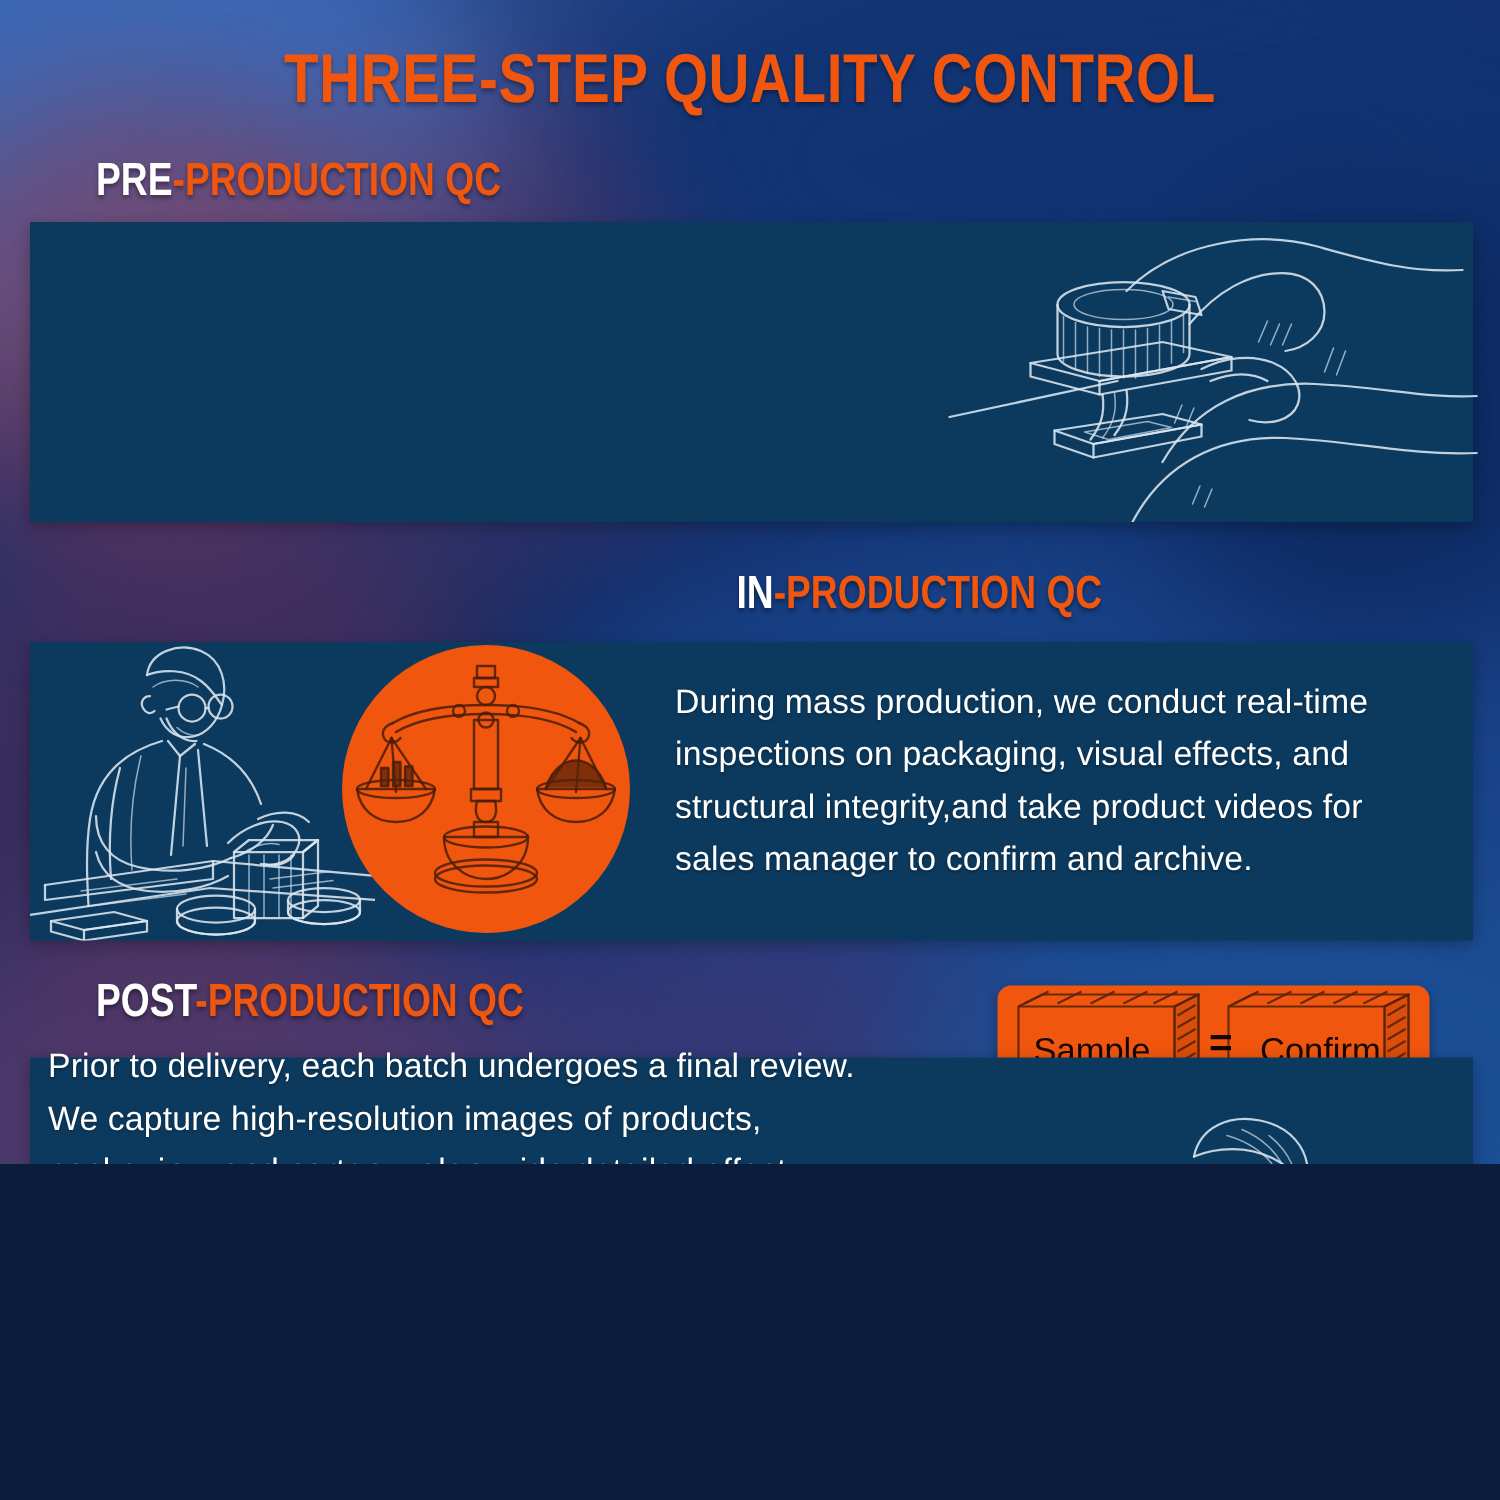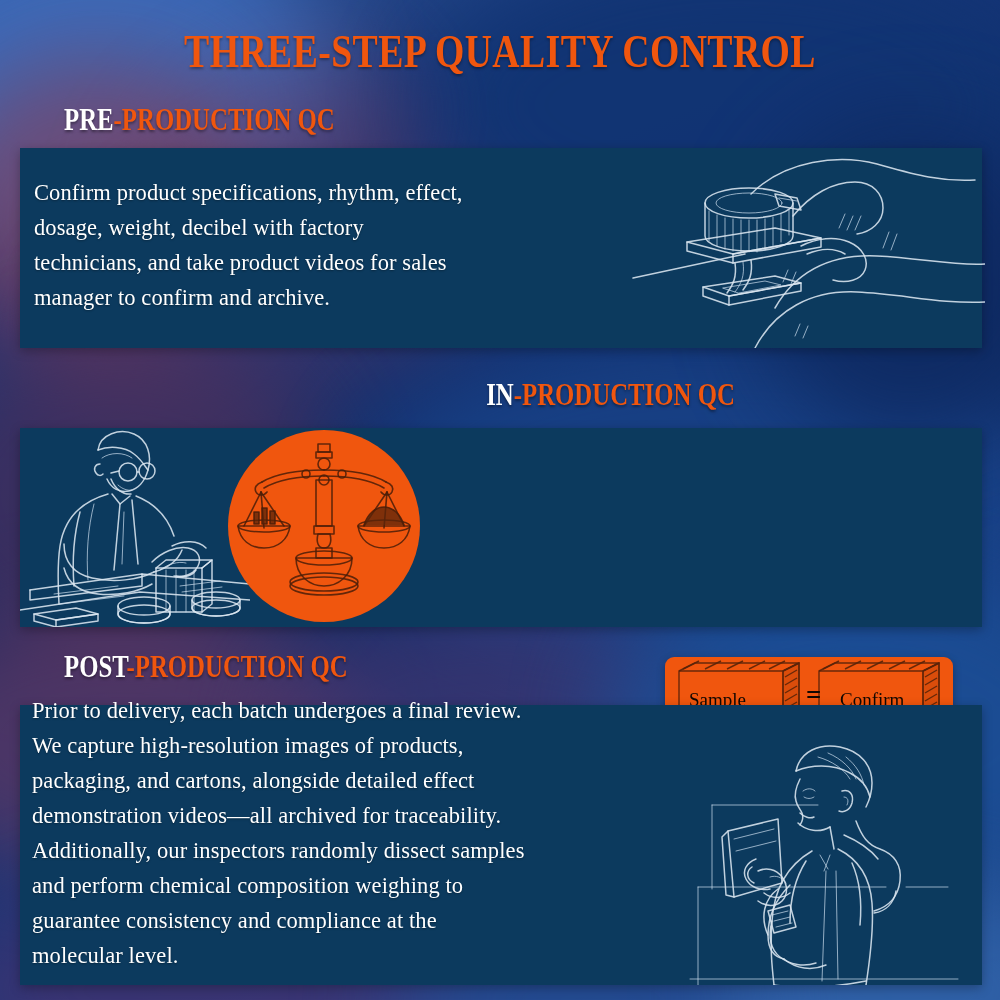--- a/index.html
+++ b/index.html
@@ -4,23 +4,23 @@
 <title>Three-Step Quality Control</title>
 <style>
   html, body {
     margin: 0;
     padding: 0;
     background: #0b1d3a;
   }
   #page {
     position: relative;
     width: 1000px;
-    height: 1000px;
+    height: 776px;
     overflow: hidden;
-    font-family: Liberation Serif, serif;
+    font-family: Liberation Sans, sans-serif;
     background-color: #4c1d95;
   }
 
   
   .bg-layer {
     position: absolute;
     inset: 0;
     pointer-events: none;
   }
   .bg-base {
@@ -134,21 +134,21 @@
     background: #f0560e;
     border-radius: 9px;
     box-shadow: 0 3px 8px rgba(0,0,0,.3);
   }
   #sample-badge svg { position:absolute; inset:0; width:100%; height:100%; }
   .bx { fill:none; stroke:#5a2409; stroke-width:1.4; stroke-linejoin:round; opacity:.9; }
   .bx-shade { fill:#d94d0b; stroke:#5a2409; stroke-width:1.2; opacity:.95; }
   .badge-label {
     position: absolute;
     color: #120702;
-    font-size: 19px;
+    font-size: 23px;
     line-height: 24px;
     font-weight: 400;
     white-space: nowrap;
   }
   #badge-sample  { left: 24px;  top: 31px; }
   #badge-equals  { left: 141px; top: 26px; font-size: 27px; font-weight: 700; }
   #badge-product { left: 175px; top: 31px; }
 </style>
 </head>
 <body>
@@ -174,24 +174,20 @@
   </div>
 
   <div class="title">THREE-STEP QUALITY CONTROL</div>
 
   <div class="step-head" id="head-pre">
     <span class="w">PRE</span><span class="o">-PRODUCTION QC</span>
   </div>
 
   <div class="panel" id="panel-1"></div>
 
-  <div class="body-text" id="text-1">Confirm product specifications, rhythm, effect,
-dosage, weight, decibel with factory
-technicians, and take product videos for sales
-manager to confirm and archive.</div>
 
   <div class="sketch" id="sketch-hand">
     <svg viewBox="0 0 360 198" preserveAspectRatio="none">
 
       <ellipse class="sk" cx="124" cy="53" rx="44" ry="15"></ellipse>
       <ellipse class="sk-thin" cx="124" cy="53" rx="33" ry="10"></ellipse>
       <path class="sk" d="M80 53 v33 a44 15 0 0 0 88 0 V53"></path>
       <g class="sk-thin">
         <path d="M84 61 v30"></path>
           <path d="M92 65 v31"></path>
@@ -361,20 +357,24 @@
       <path class="sc" d="M90 104 c-2 8 0 14 6 14 c6 0 8 -6 6 -14 z"></path>
       <path class="sc" d="M88 118 h16 v10 h-16 z"></path>
 
       <path class="sc" d="M68 128 h56 c0 18 -14 28 -28 28 c-14 0 -28 -10 -28 -28 z"></path>
       <ellipse class="sc" cx="96" cy="156" rx="34" ry="9"></ellipse>
       <ellipse class="sc" cx="96" cy="152" rx="34" ry="9"></ellipse>
       <ellipse class="sc" cx="96" cy="128" rx="28" ry="7"></ellipse>
     </svg>
   </div>
 
+  <div class="body-text" id="text-2">During mass production, we conduct real-time
+inspections on packaging, visual effects, and
+structural integrity,and take product videos for
+sales manager to confirm and archive.</div>
 
   <div class="step-head" id="head-post">
     <span class="w">POST</span><span class="o">-PRODUCTION QC</span>
   </div>
 
   <div id="sample-badge">
     <svg viewBox="0 0 288 86" preserveAspectRatio="none">
 
       <path class="bx-shade" d="M118 14 L134 6 L134 62 L118 70 Z"></path>
       <path class="bx" d="M14 14 h104 v56 h-104 z"></path>

